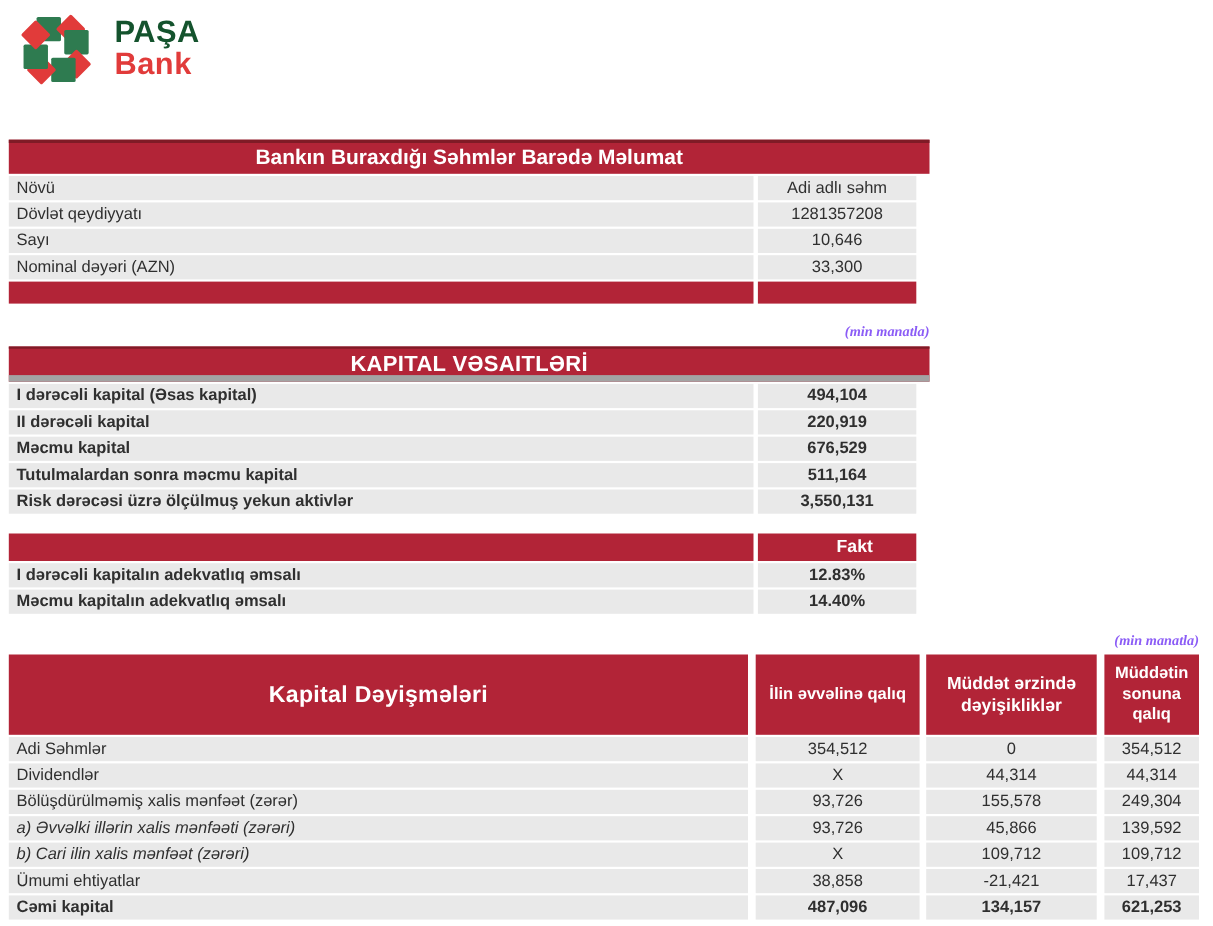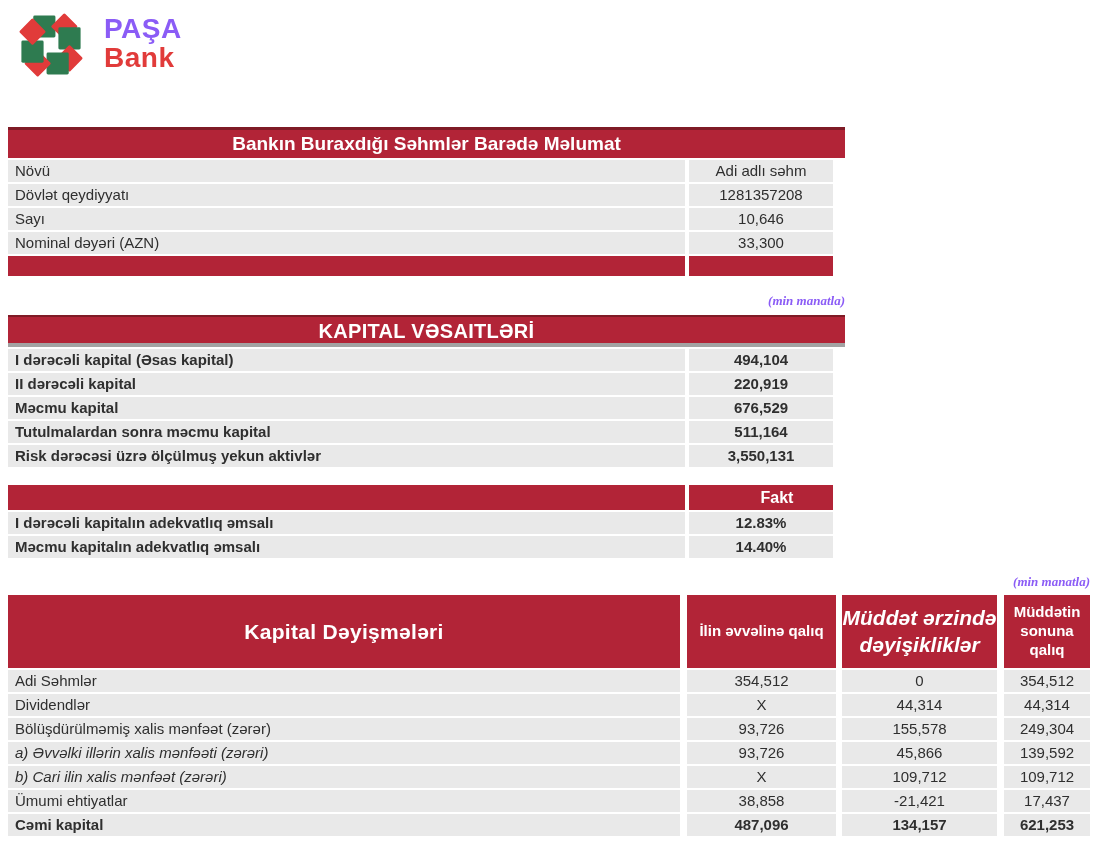--- a/index.html
+++ b/index.html
@@ -4,34 +4,34 @@
 <style>
   * { margin:0; padding:0; box-sizing:border-box; }
   html,body { background:#ffffff; }
   body { font-family:"Liberation Sans", sans-serif; color:#2f2f2f; }
   .page { position:relative; width:1103px; height:842px; background:#ffffff; overflow:hidden; }
 
   
   .logo { position:absolute; top:8px; left:14px; display:flex; align-items:flex-start; }
   .logo svg { width:74px; height:74px; }
   .brand { margin:6px 0 0 16px; line-height:1.04; font-weight:bold; font-size:28px; letter-spacing:.5px; }
-  .brand-green { color:#8b5cf6; }
+  .brand-green { color:#14532d; }
   .brand-red { color:#e13b3a; }
 
   
   .narrow { position:absolute; left:8px; width:837px; }
   .wide   { position:absolute; left:8px; width:1082px; }
   .row { display:flex; margin-top:2px; }
   .lbl { width:677px; background:#e9e9e9; font-size:15px; line-height:18px; padding:2px 0 2px 7px; min-height:22px; }
   .val { width:144px; margin-left:4px; background:#e9e9e9; font-size:15px; line-height:18px; padding:2px 2px; text-align:center; min-height:22px; }
   .red { background:#b22437 !important; }
 
   .thead1 { background:#b22437; border-top:3px solid #7f1b26; color:#fff; text-align:center;
             font-weight:bold; font-size:19px; height:31px; line-height:28px; }
-  .thead2 { background:#b22437; border-top:2px solid #7f1b26; border-bottom:4px solid #a3a3a3; color:#fff;
+  .thead2 { background:#b22437; border-top:2px solid #7f1b26; border-bottom:6px solid #a3a3a3; color:#fff;
             text-align:center; font-weight:bold; font-size:20px; height:32px; line-height:28px; letter-spacing:.3px; }
 
   #shares-table { top:127px; }
   #shares-table .redbar .lbl, #shares-table .redbar .val { min-height:20px; height:20px; padding:0; }
 
   #unit-note-1 { top:293px; }
   #unit-note-2 { top:574px; }
   .unit { text-align:right; font-family:"Liberation Serif", serif; font-style:italic; font-weight:bold;
           font-size:13px; color:#8b5cf6; height:16px; }
 
@@ -43,21 +43,21 @@
   #adequacy-table .headrow .val { color:#fff; font-weight:bold; font-size:16px; line-height:25px;padding-left:32px; }
   #adequacy-table .lbl, #adequacy-table .val { font-weight:bold; }
 
   
   #changes-table { top:595px; }
   .hdr4 { display:flex; }
   .hdr4 > div { background:#b22437; color:#fff; font-weight:bold; height:73px;
                 display:flex; align-items:center; justify-content:center; text-align:center; }
   .h-main { width:672px; font-size:21px; letter-spacing:.3px; }
   .h-c2 { margin-left:7px; width:149px; font-size:15px; line-height:1.25; }
-  .h-c3 { margin-left:6px; width:155px; font-size:21px; line-height:1.25;font-style:italic; }
+  .h-c3 { margin-left:6px; width:155px; font-size:16px; line-height:1.25; }
   .h-c4 { margin-left:7px; width:86px;  font-size:15px; line-height:1.25; }
 
   .row4 { display:flex; margin-top:2px;border-radius:10px; }
   .lbl4 { width:672px; background:#e9e9e9; font-size:15px; line-height:18px; padding:2px 0 2px 7px; min-height:22px; }
   .v2 { margin-left:7px; width:149px; }
   .v3 { margin-left:6px; width:155px; }
   .v4 { margin-left:7px; width:86px; }
   .v2,.v3,.v4 { background:#e9e9e9; font-size:15px; line-height:18px; padding:2px 2px; text-align:center; min-height:22px; }
   .row4.italic .lbl4 { font-style:italic; }
   .row4.bold .lbl4, .row4.bold .v2, .row4.bold .v3, .row4.bold .v4 { font-weight:bold; }

